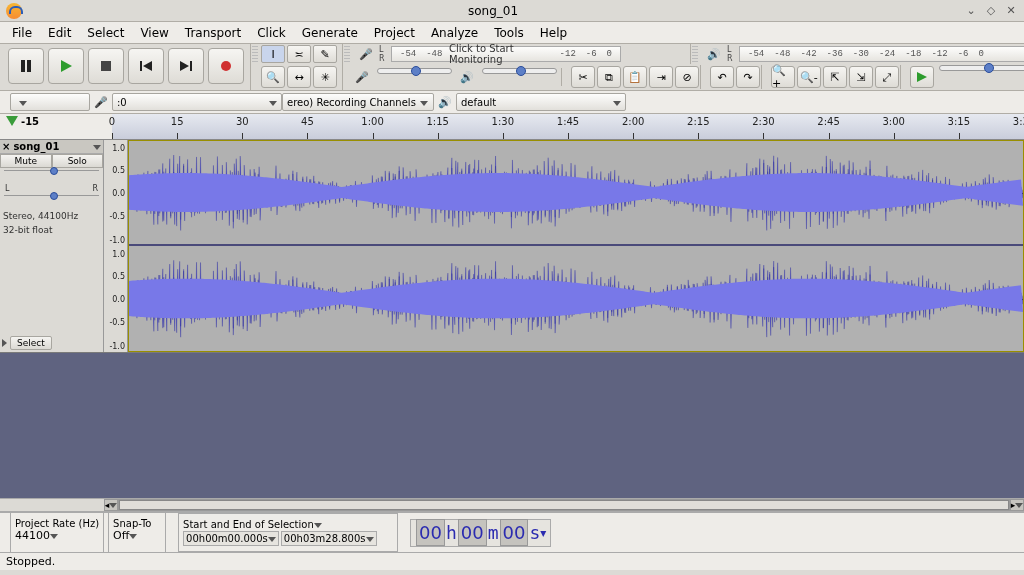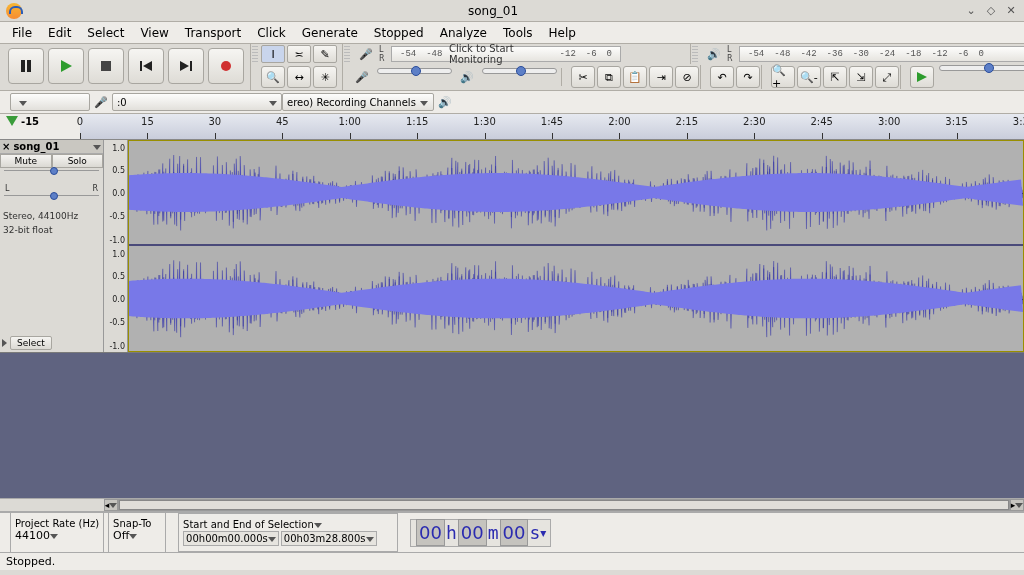--- a/index.html
+++ b/index.html
@@ -38,21 +38,21 @@
 .grip{width:6px;background:repeating-linear-gradient(#bbb,#bbb 1px,transparent 1px,transparent 3px);margin:2px 1px;}
 
 .devicebar { height: 23px; background:#eeece8; display:flex; align-items:center; border-bottom:1px solid #b0ada6; padding: 0 2px;}
 .devicebar .combo { height:18px; background:linear-gradient(#fdfdfc,#e2e0db); border:1px solid #a8a6a0; border-radius:2px; display:flex;align-items:center;padding:0 4px; font-size:10px;}
 .devicebar .combo .arrow{margin-left:4px;}
 .devicebar .spacer{flex:1;}
 .icobtn{width:18px;height:18px;display:flex;align-items:center;justify-content:center;margin:0 2px;}
 
 
 .rulerwrap { height: 26px; display:flex; border-bottom:1px solid #888;}
-.leftpad { width: 80px; background:#eeece8; display:flex; align-items:flex-start; padding-top:2px; padding-left:6px;}
+.leftpad { width: 112px; background:#eeece8; display:flex; align-items:flex-start; padding-top:2px; padding-left:6px;}
 .leftpad .playhead{width:0;height:0;border-left:6px solid transparent;border-right:6px solid transparent;border-top:10px solid #3a9c3a;}
 .ruler { flex:1; background:linear-gradient(#e6e9f0,#c9cddb); position:relative; font-size:10px;}
 .ruler .ticklbl{position:absolute;top:2px;font-size:10px;color:#222;transform:translateX(-50%);}
 .ruler .tickmark{position:absolute;bottom:0;width:1px;height:6px;background:#333;}
 
 
 .trackarea { display:flex; height: 213px; border-bottom:1px solid #7a7a7a;}
 .trackhead { width:104px; background:#dcdad5; border-right:1px solid #999; display:flex;flex-direction:column; font-size:10px;}
 .trackhead .toprow{display:flex;align-items:center;background:#c9c7c1;height:14px;padding:0 2px;border-bottom:1px solid #aaa;}
 .trackhead .toprow .close{font-weight:bold;margin-right:3px;cursor:default;}
@@ -107,21 +107,21 @@
 </div>
 
 <div class="menubar">
   <span>File</span>
   <span>Edit</span>
   <span>Select</span>
   <span>View</span>
   <span>Transport</span>
   <span>Click</span>
   <span>Generate</span>
-  <span>Stopped</span>
+  <span>Project</span>
   <span>Analyze</span>
   <span>Tools</span>
   <span>Help</span>
 </div>
 
 <div class="toolrow">
   <div class="grip"></div>
   <div class="transport toolgrp">
     <div class="btn big">
         <svg width="14" height="14">
@@ -265,20 +265,24 @@
   <div class="icobtn">🎤</div>
   <div class="combo" style="width:170px;">
       <span>:0</span>
       <span class="arrow" style="margin-left:auto;"></span>
     </div>
   <div class="combo" style="width:152px;">
       <span>ereo) Recording Channels</span>
       <span class="arrow"></span>
     </div>
   <div class="icobtn">🔊</div>
+  <div class="combo" style="width:170px;">
+      <span>default</span>
+      <span class="arrow" style="margin-left:auto;"></span>
+    </div>
   <div class="spacer"></div>
 </div>
 
 <div class="rulerwrap">
   <div class="leftpad">
     <div class="playhead"></div>
     <span style="font-size:10px;font-weight:bold;margin-left:3px;">-15</span>
   </div>
   <div class="ruler" id="ruler">
       <span class="ticklbl" style="left: 0%;">0</span>

